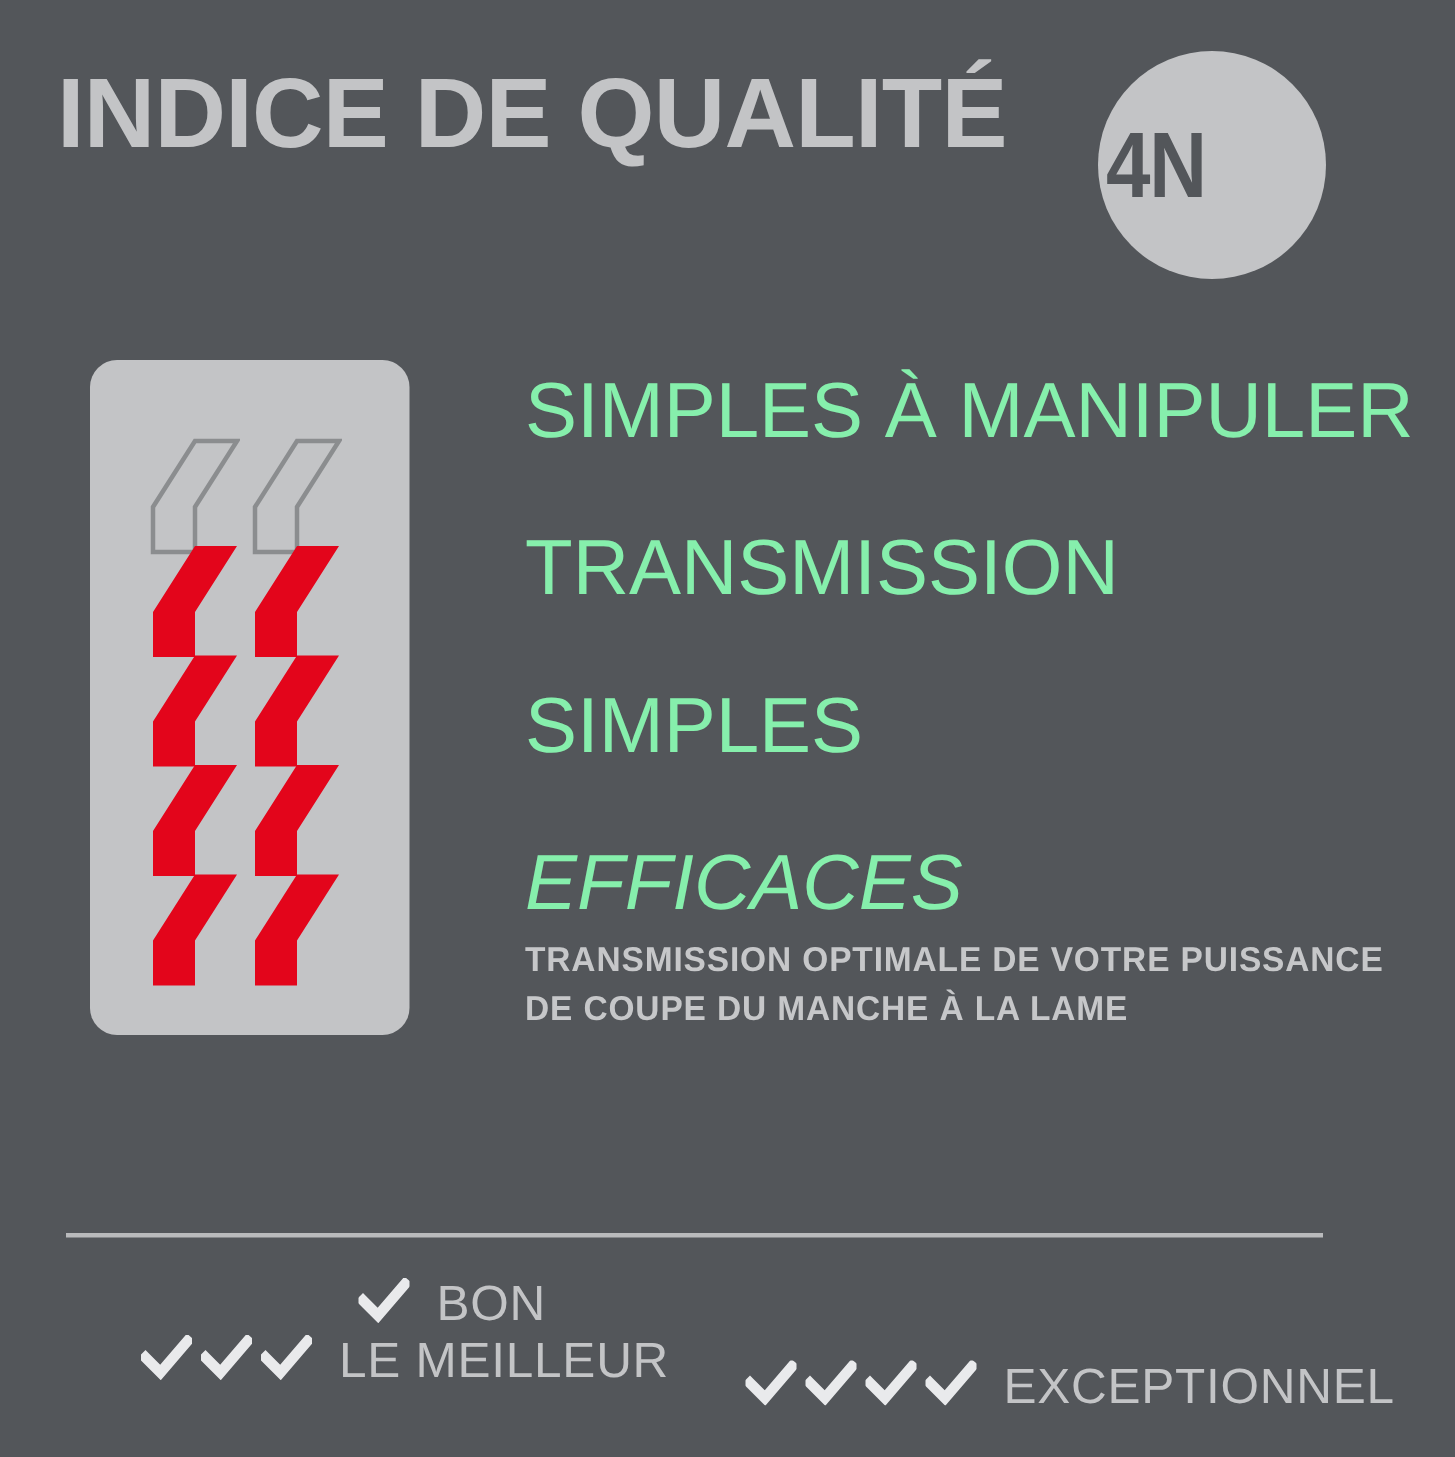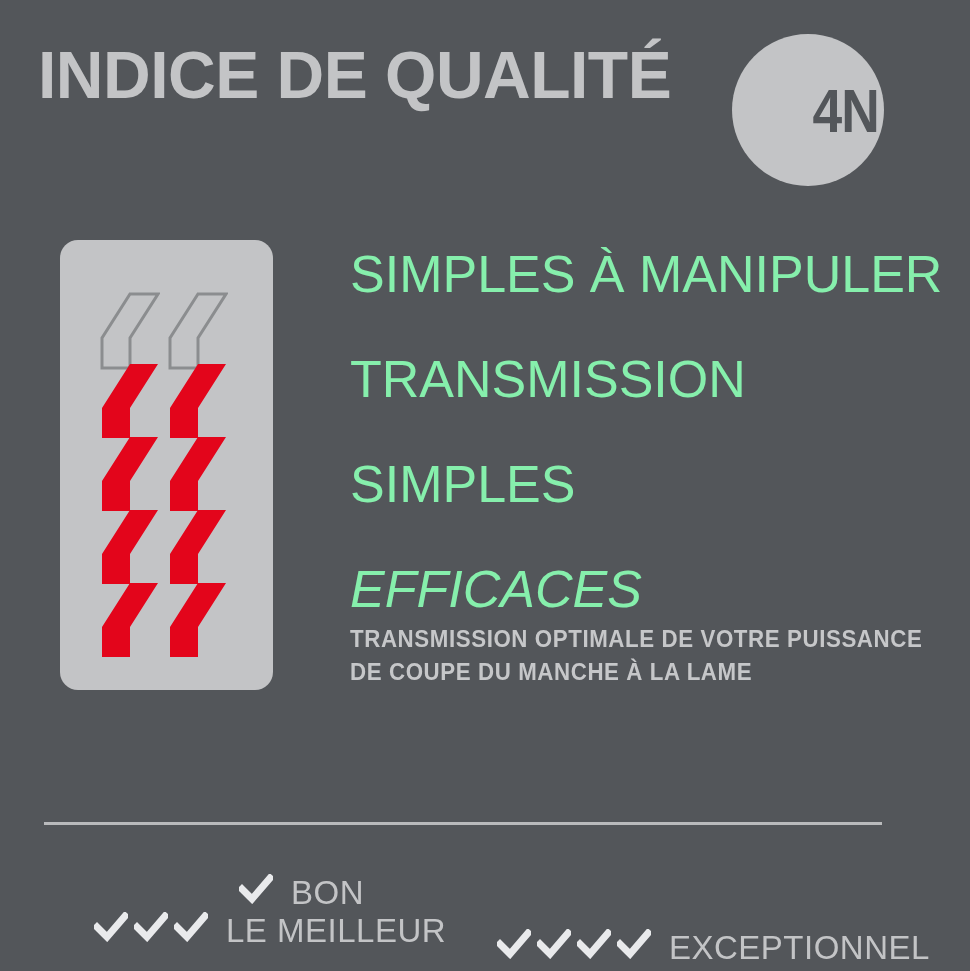--- a/index.html
+++ b/index.html
@@ -44,21 +44,21 @@
   .badge {
     position: absolute;
     right: 12px;
     top: 0;
     width: 152px;
     height: 152px;
     border-radius: 50%;
     background: #c3c4c6;
     display: flex;
     align-items: center;
-    justify-content: flex-end;
+    justify-content: flex-start;
   }
   .badge-text {
     font-size: 62px;
     font-weight: 700;
     color: #53565a;
     letter-spacing: -1px;
     transform: scaleX(0.86);
   }
 
   
@@ -136,23 +136,22 @@
   .legend {
     position: absolute;
     left: 44px;
     right: 30px;
     top: 842px;
     height: 120px;
   }
   .legend-item {
     position: absolute;
     display: flex;
-    align-items: flex-start;
+    align-items: center;
     white-space: nowrap;
-    margin-top: 24px;
   }
   .legend-item .ticks {
     display: flex;
     align-items: center;
   }
   .legend-item .tick {
     display: inline-block;
     margin-right: 6px;
   }
   .legend-label {

